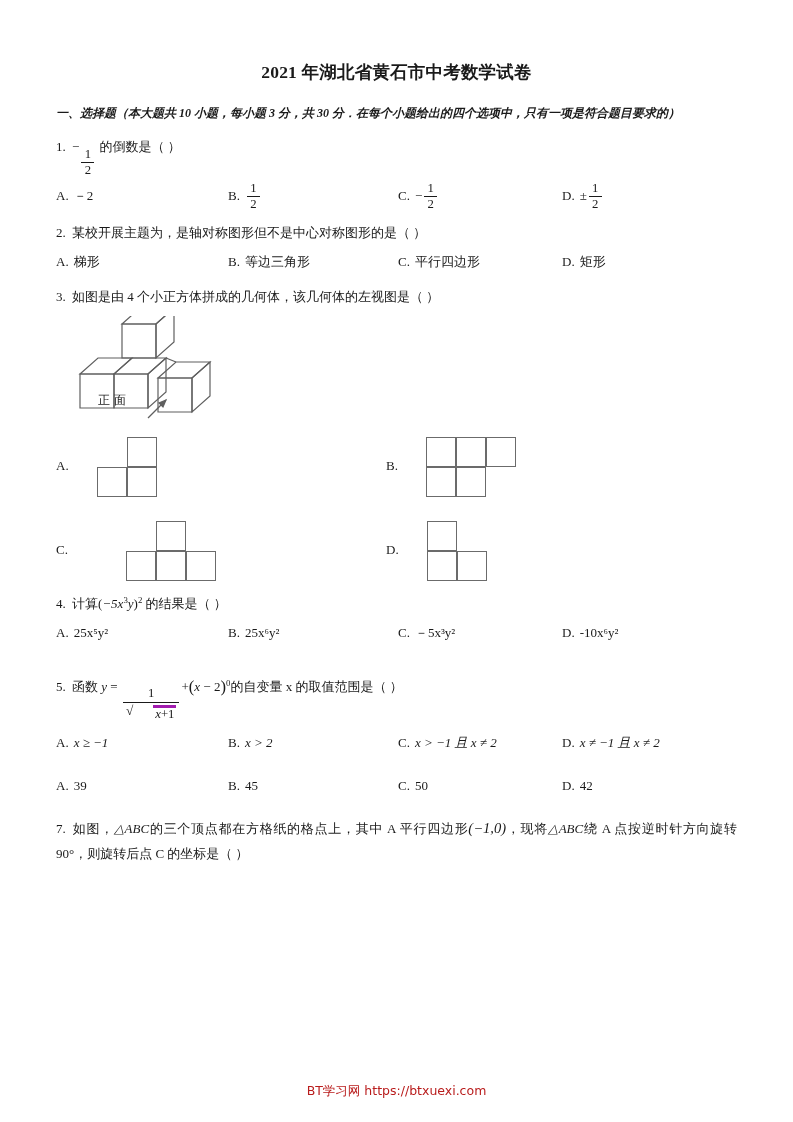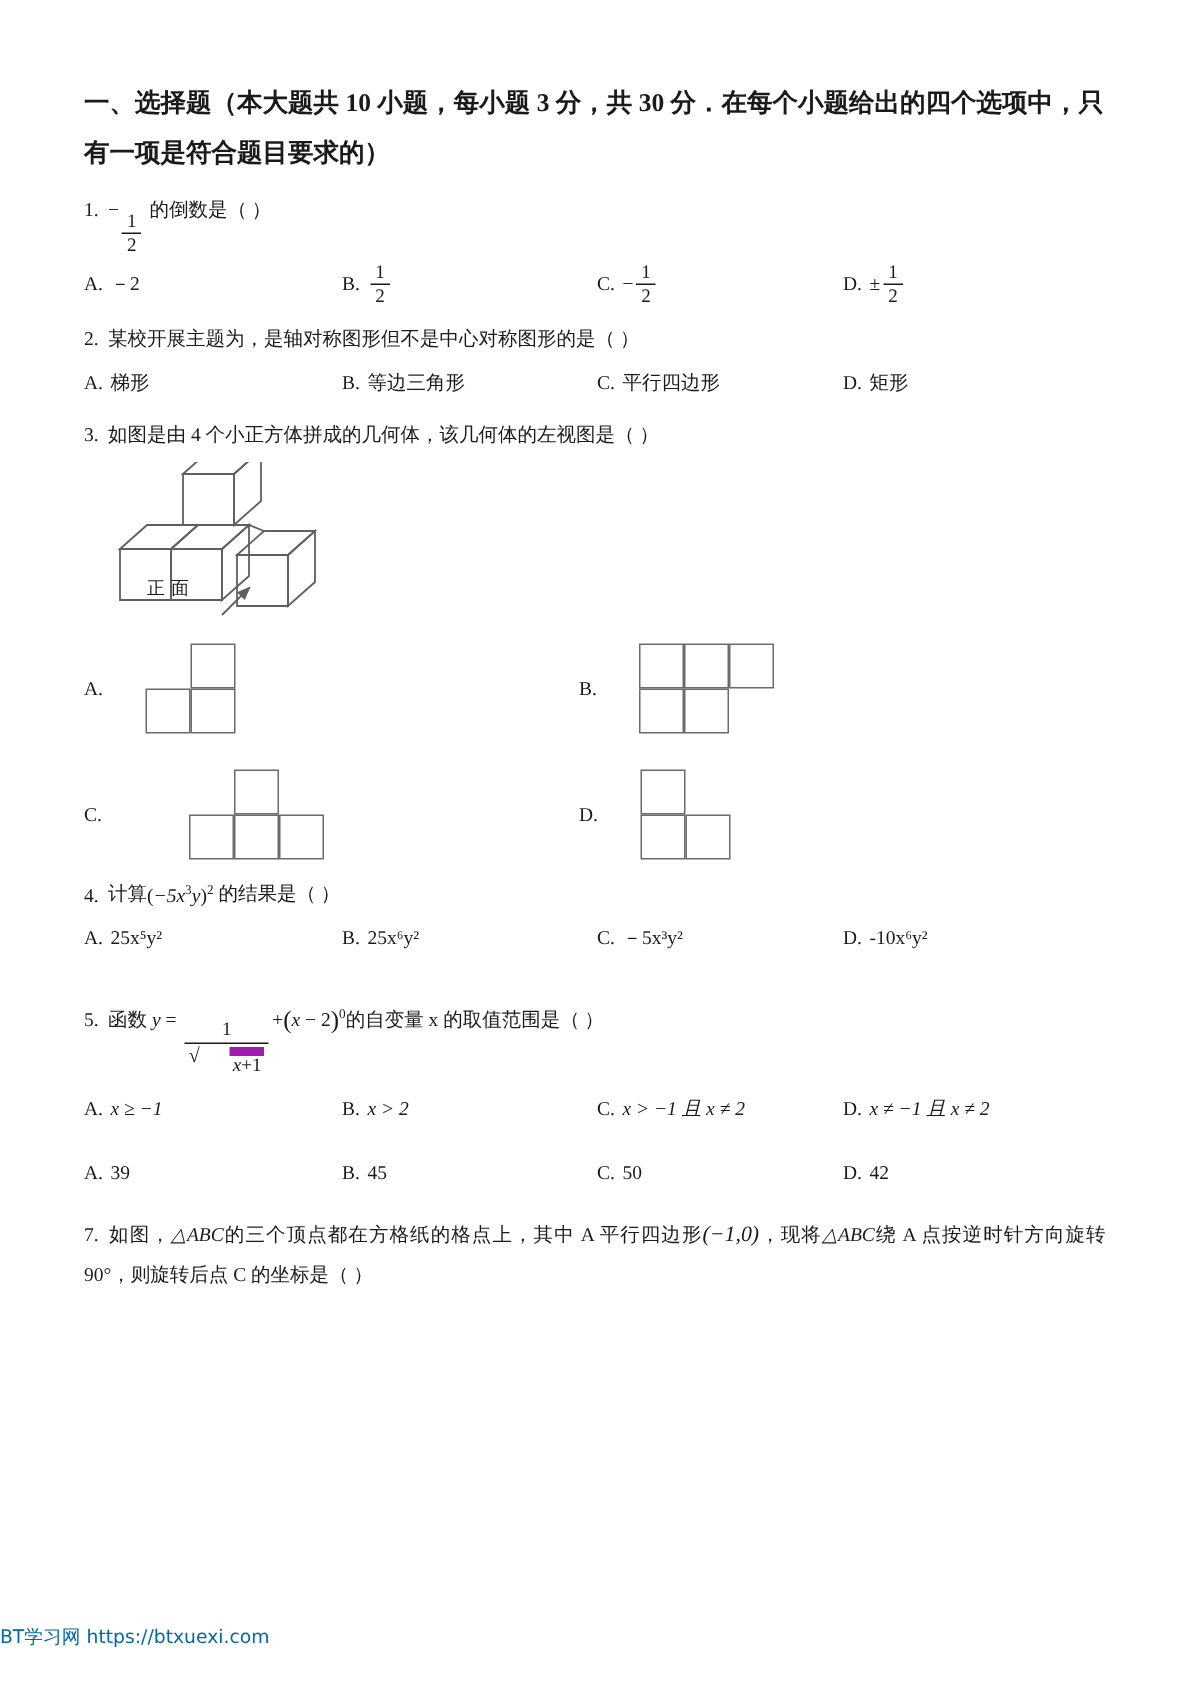--- a/index.html
+++ b/index.html
@@ -15,24 +15,25 @@
 
   .doc-title {
     text-align:center;
     font-size:17.5px;
     font-weight:bold;
     letter-spacing:0.2px;
     margin:8px 0 18px 0;
   }
 
   .section-head {
-    font-size:17px;
+    font-size:12px;
     font-weight:bold;
     line-height:1.95;
     margin-bottom:6px;
+    font-style:italic;
   }
 
   .q { font-size:13px; line-height:1.9; margin-top:10px; }
   .q-stem { margin-bottom:2px; }
   .num { margin-right:3px; }
 
   .opts { display:flex; font-size:13px; margin-top:4px; }
   .opt { display:flex; align-items:center; }
   .opt-lbl { margin-right:5px; }
 
@@ -54,21 +55,21 @@
     margin:0 2px;
     line-height:1.05;
     font-size:0.98em;
   }
   .frac .top { padding:0 3px; }
   .frac .bar { width:100%; min-width:13px; height:1px; background:#1a1a1a; margin:1px 0; }
   .frac .bot { padding:0 3px; }
 
   .sqrt { display:inline-flex; align-items:stretch; }
   .sqrt .sign { font-size:1.05em; line-height:1; }
-  .sqrt .rad { border-top:6px solid #a21caf; padding:0 2px; margin-top:1px;margin-left:20px; }
+  .sqrt .rad { border-top:3px solid #a21caf; padding:0 2px; margin-top:1px;margin-left:20px; }
 
   .paren-big { font-size:1.28em; vertical-align:-0.08em; }
 
   
   .fig-cubes { position:relative; height:108px; margin:6px 0 2px 14px;text-align:right; }
   .fig-cubes svg { display:block; }
   .front-label {
     position:absolute;
     left:28px; top:73px;
     font-size:12px;
@@ -81,31 +82,32 @@
   .shape-cell .opt-lbl { align-self:center; margin-right:16px; font-size:13px; }
   .grid { display:grid; }
   .sq { width:30px; height:30px; box-sizing:border-box; border:1.3px solid #6b6b6b; }
   .blank { width:30px; height:30px; }
   .shape-left { width:330px; }
 
   .footer {
     position:absolute;
     left:0; right:0;
     bottom:22px;
-    text-align:left;
+    text-align:center;
     font-size:12.5px;
-    color:#0369a1;
+    color:#b91c1c;
     font-family:"DejaVu Sans","Liberation Sans",sans-serif;
   }
 </style>
 </head>
 <body>
 
 <div class="page">
 
+  <div class="doc-title">2021 年湖北省黄石市中考数学试卷</div>
 
   <div class="section-head">一、选择题（本大题共 10 小题，每小题 3 分，共 30 分．在每个小题给出的四个选项中，只有一项是符合题目要求的）</div>
 
   <div class="q">
     <div class="q-stem">
       <span class="num">1.</span>
       <span>−</span><span class="frac">
           <span class="top">1</span>
           <span class="bar"></span>
           <span class="bot">2</span>

